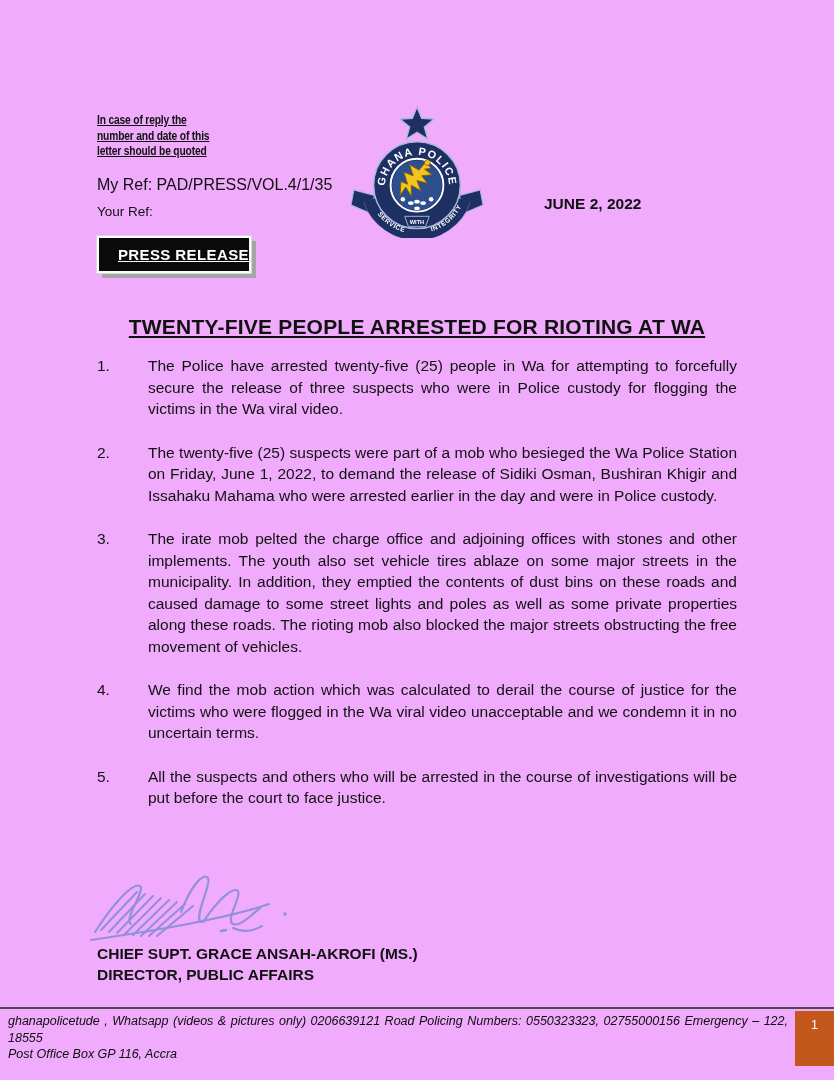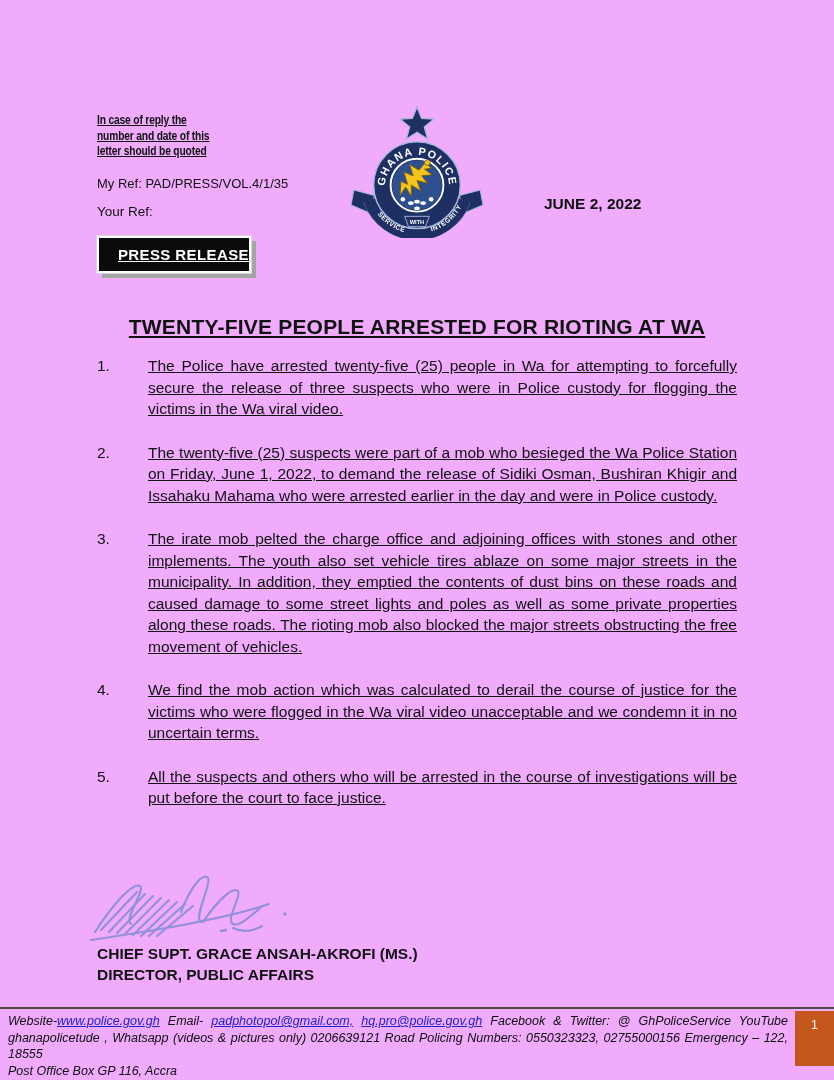--- a/index.html
+++ b/index.html
@@ -8,21 +8,21 @@
     background:#f0abfc;overflow:hidden;
     font-family:"Liberation Sans","DejaVu Sans",sans-serif;color:#111;
   }
   
   .reply-note{
     position:absolute;left:97px;top:113px;width:160px;
     font-size:12.5px;line-height:15.5px;font-weight:700;
     text-decoration:underline;letter-spacing:-.2px;
     transform:scaleX(.82);transform-origin:0 0;white-space:nowrap;
   }
-  .my-ref{position:absolute;left:97px;top:176px;font-size:13px;}
+  .my-ref{position:absolute;left:97px;top:176px;font-size:16px;}
   .your-ref{position:absolute;left:97px;top:204px;font-size:13.5px;}
   
   .office-block{position:absolute;left:544px;top:106px;font-size:15.5px;font-weight:700;line-height:18.5px;white-space:nowrap;}
   .date-line{position:absolute;left:544px;top:195px;font-size:15.5px;font-weight:700;}
   
   .logo{position:absolute;left:349px;top:106px;width:136px;height:132px;}
   
   .press-box{
     position:absolute;left:97px;top:236px;width:150px;height:33px;
     background:#0b0b0b;color:#fff;font-weight:700;font-size:15px;letter-spacing:.4px;
@@ -32,21 +32,21 @@
     text-decoration:underline;
   }
   
   .doc-title{
     position:absolute;left:97px;top:315px;width:640px;text-align:center;
     font-size:21px;font-weight:700;text-decoration:underline;letter-spacing:.2px;
   }
   .paragraphs{position:absolute;left:97px;top:355px;width:640px;}
   .para{display:flex;margin-bottom:22px;}
   .para .num{width:51px;flex-shrink:0;font-size:15.5px;line-height:21.5px;}
-  .para .txt{flex:1;font-size:15.5px;line-height:21.5px;text-align:justify;text-decoration:underline;}
+  .para .txt{flex:1;font-size:15.5px;line-height:21.5px;text-align:justify;}
   
   .signature{position:absolute;left:85px;top:870px;width:250px;height:78px;}
   .signoff{position:absolute;left:97px;top:943px;font-size:15.5px;font-weight:700;line-height:21px;}
   
   .footer-rule{position:absolute;left:0;top:1007px;width:834px;border-top:2px solid #4a4a4a;}
   .footer-text{
     position:absolute;left:8px;top:1013px;width:780px;
     font-style:italic;font-size:12.5px;line-height:16.5px;color:#0d0d0d;
   }
   .footer-just{text-align:justify;text-align-last:justify;}
@@ -159,27 +159,20 @@
     </g>
   </svg>
 
   <div class="signoff">
     <div>CHIEF SUPT. GRACE ANSAH-AKROFI (MS.)</div>
     <div>DIRECTOR, PUBLIC AFFAIRS</div>
   </div>
 
   <div class="footer-rule"></div>
   <div class="footer-text">
-    <div class="footer-just">
-      <span>Website-</span><a class="lnk" href="#">www.police.gov.gh</a>
-      <span>Email-</span>
-      <a class="lnk" href="#">padphotopol@gmail.com,</a>
-      <a class="lnk" href="#">hq.pro@police.gov.gh</a>
-      <span>Facebook &amp; Twitter: @ GhPoliceService YouTube</span>
-    </div>
     <div class="footer-just">ghanapolicetude , Whatsapp (videos &amp; pictures only) 0206639121 Road Policing Numbers: 0550323323, 02755000156 Emergency – 122, 18555</div>
     <div>Post Office Box GP 116, Accra</div>
   </div>
   <div class="page-tab">
     <span>1</span>
   </div>
 
 </div>
 
 </body></html>

